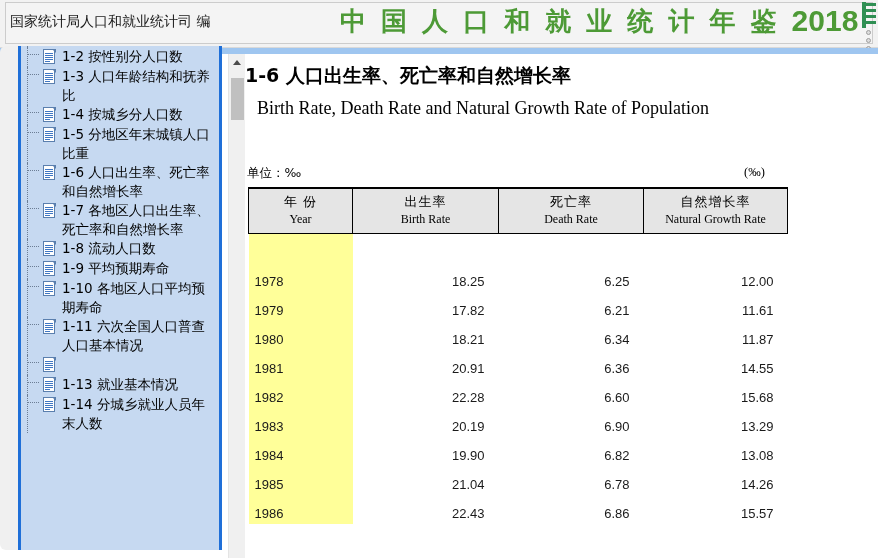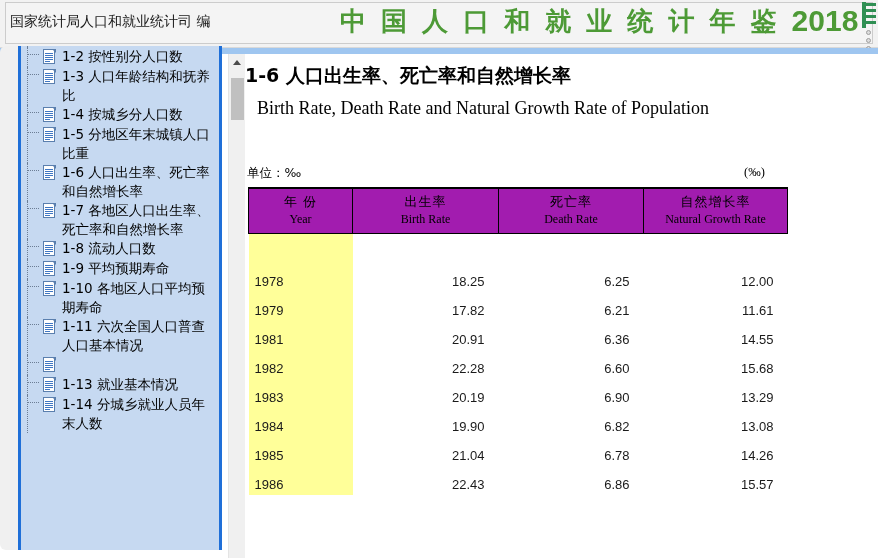--- a/index.html
+++ b/index.html
@@ -189,21 +189,21 @@
     font-family: "Liberation Serif", "DejaVu Serif", serif;
   }
 
   table#data-table {
     position: absolute; left: 3px; top: 133px;
     width: 539px;
     border-collapse: collapse;
     table-layout: fixed;
   }
   table#data-table th {
-    background: #a21caf;
+    background: #e5e5e5;
     border-left: 1px solid #000;
     border-right: 1px solid #000;
     border-top: 2px solid #000;
     border-bottom: 1px solid #000;
     padding: 4px 0 5px 0;
     font-weight: normal;
     vertical-align: middle;
   }
   th .th-cn {
     display: block;
@@ -530,20 +530,26 @@
         <td class="num-cell">6.25</td>
         <td class="num-cell">12.00</td>
       </tr>
       <tr>
         <td class="year-cell">1979</td>
         <td class="num-cell">17.82</td>
         <td class="num-cell">6.21</td>
         <td class="num-cell">11.61</td>
       </tr>
       <tr>
+        <td class="year-cell">1980</td>
+        <td class="num-cell">18.21</td>
+        <td class="num-cell">6.34</td>
+        <td class="num-cell">11.87</td>
+      </tr>
+      <tr>
         <td class="year-cell">1981</td>
         <td class="num-cell">20.91</td>
         <td class="num-cell">6.36</td>
         <td class="num-cell">14.55</td>
       </tr>
       <tr>
         <td class="year-cell">1982</td>
         <td class="num-cell">22.28</td>
         <td class="num-cell">6.60</td>
         <td class="num-cell">15.68</td>

